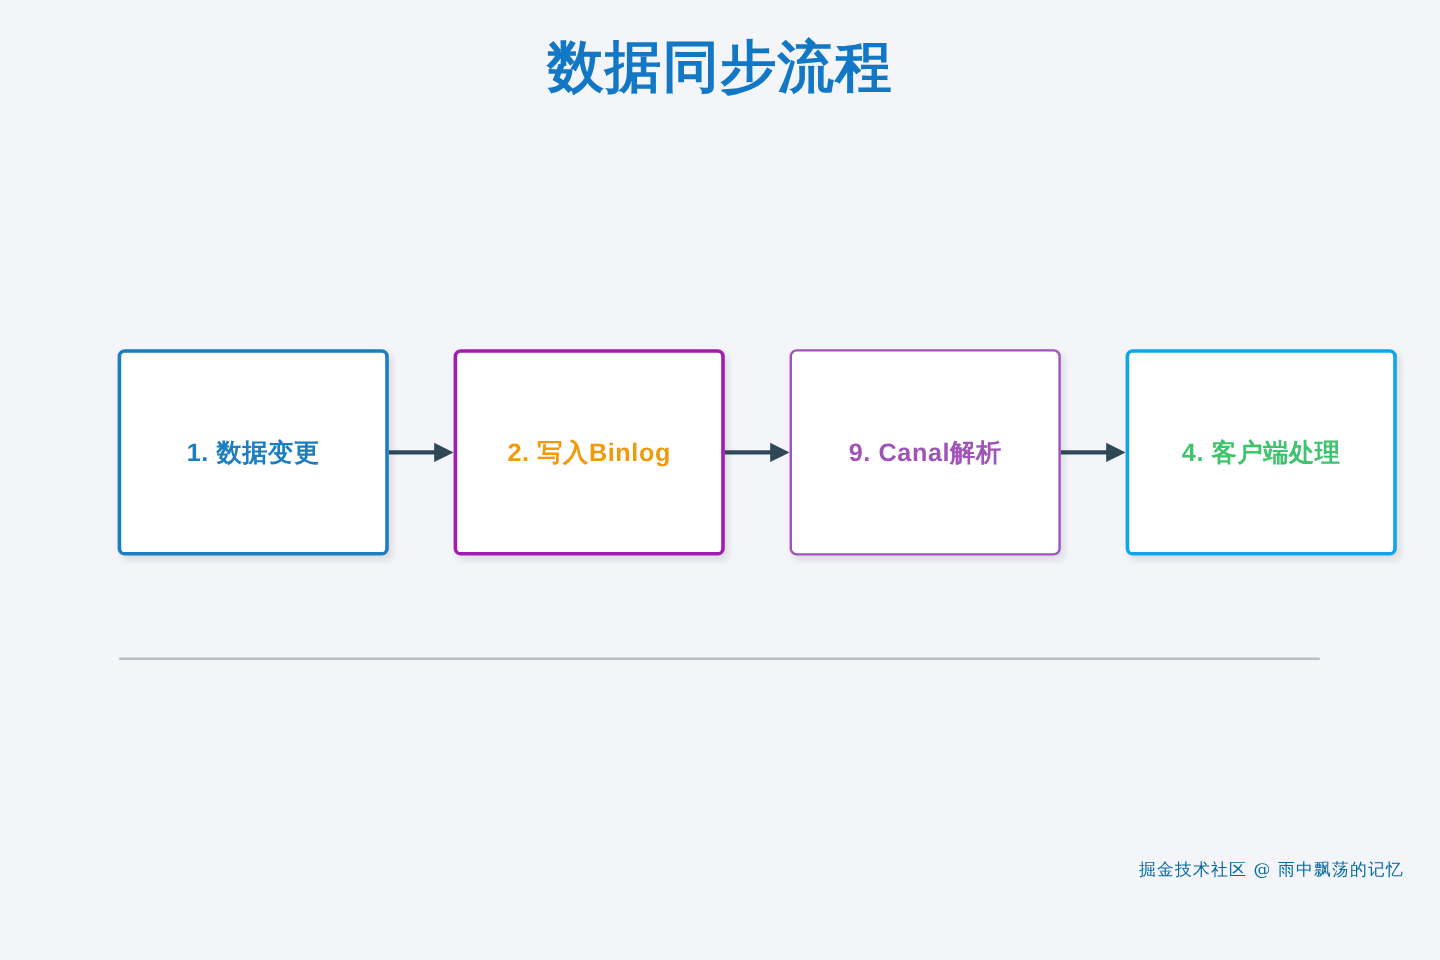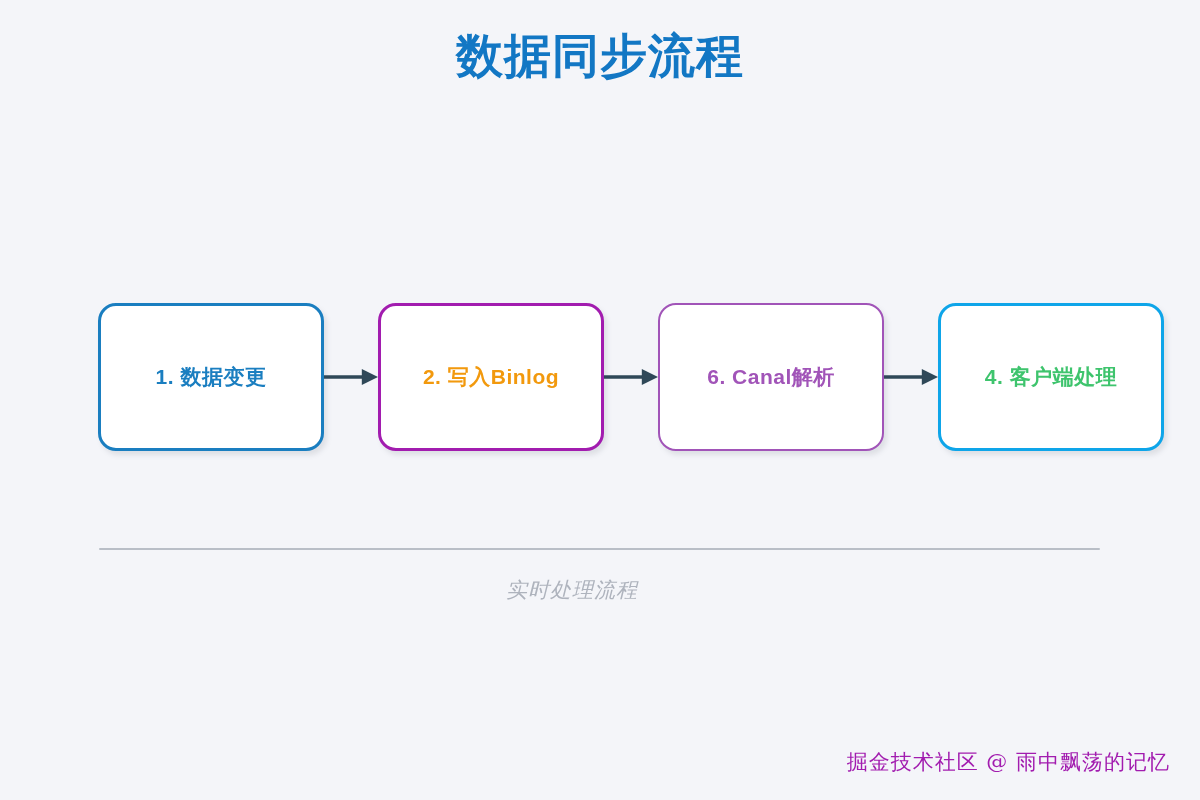--- a/index.html
+++ b/index.html
@@ -42,24 +42,24 @@
     left: 98px;
     width: 1066px;
     height: 148px;
     display: flex;
     align-items: center;
   }
 
   .node {
     position: relative;
     width: 226px;
-    height: 148px;
+    height: 172px;
     box-sizing: border-box;
     background: #ffffff;
-    border-radius: 18px;
+    border-radius: 6px;
     display: flex;
     align-items: center;
     justify-content: center;
     box-shadow: 3px 4px 5px rgba(120, 125, 140, 0.18);
     flex: 0 0 auto;
   }
 
   .node-label {
     font-size: 21px;
     font-weight: 700;
@@ -110,24 +110,24 @@
     text-align: center;
     font-size: 21px;
     font-style: italic;
     color: #aeb3bd;
     letter-spacing: 1px;
   }
 
   
   .watermark {
     position: absolute;
-    top: 748px;
+    top: 716px;
     right: 30px;
-    font-size: 21px;
-    color: #a21caf;
+    font-size: 14px;
+    color: #0369a1;
     letter-spacing: 1px;
     white-space: nowrap;
     font-family: "DejaVu Serif", "Liberation Serif", serif;
   }
 </style>
 </head>
 <body>
 
 <div class="canvas">
 
@@ -151,35 +151,34 @@
     </div>
 
     <div class="connector">
       <svg viewBox="0 0 60 24" preserveAspectRatio="none">
         <line x1="0" y1="12" x2="48" y2="12" stroke="#2f4858" stroke-width="3.5"></line>
         <polygon points="42,4 60,12 42,20" fill="#2f4858"></polygon>
       </svg>
     </div>
 
     <div class="node n-purple">
-      <span class="node-label">6. Canal解析</span>
+      <span class="node-label">9. Canal解析</span>
     </div>
 
     <div class="connector">
       <svg viewBox="0 0 60 24" preserveAspectRatio="none">
         <line x1="0" y1="12" x2="48" y2="12" stroke="#2f4858" stroke-width="3.5"></line>
         <polygon points="42,4 60,12 42,20" fill="#2f4858"></polygon>
       </svg>
     </div>
 
     <div class="node n-green">
       <span class="node-label">4. 客户端处理</span>
     </div>
 
   </div>
 
   <div class="divider"></div>
 
-  <div class="caption">实时处理流程</div>
 
   <div class="watermark">掘金技术社区 @ 雨中飘荡的记忆</div>
 
 </div>
 
 </body></html>

